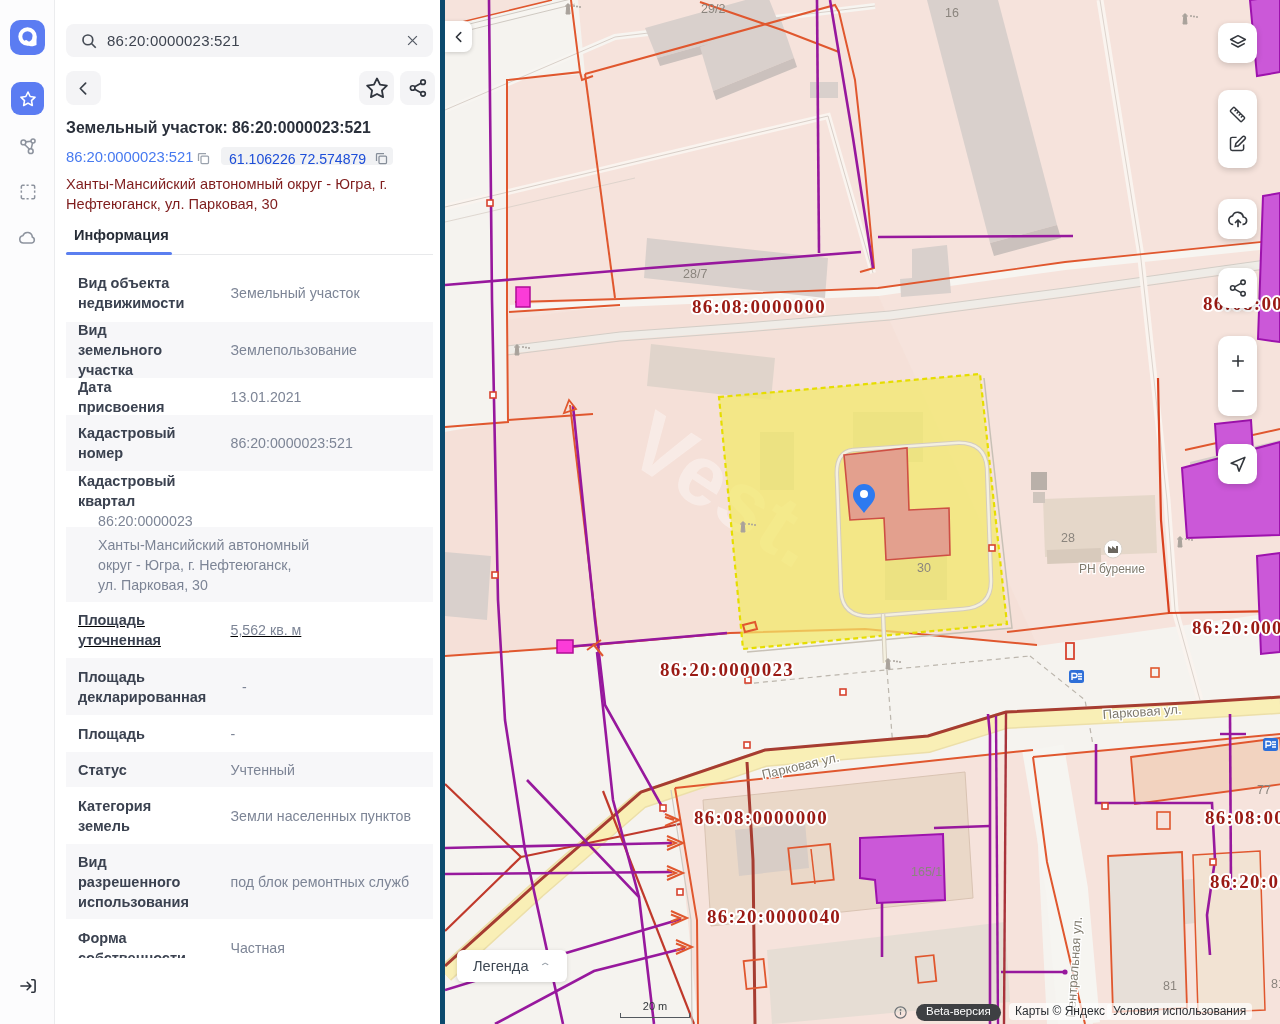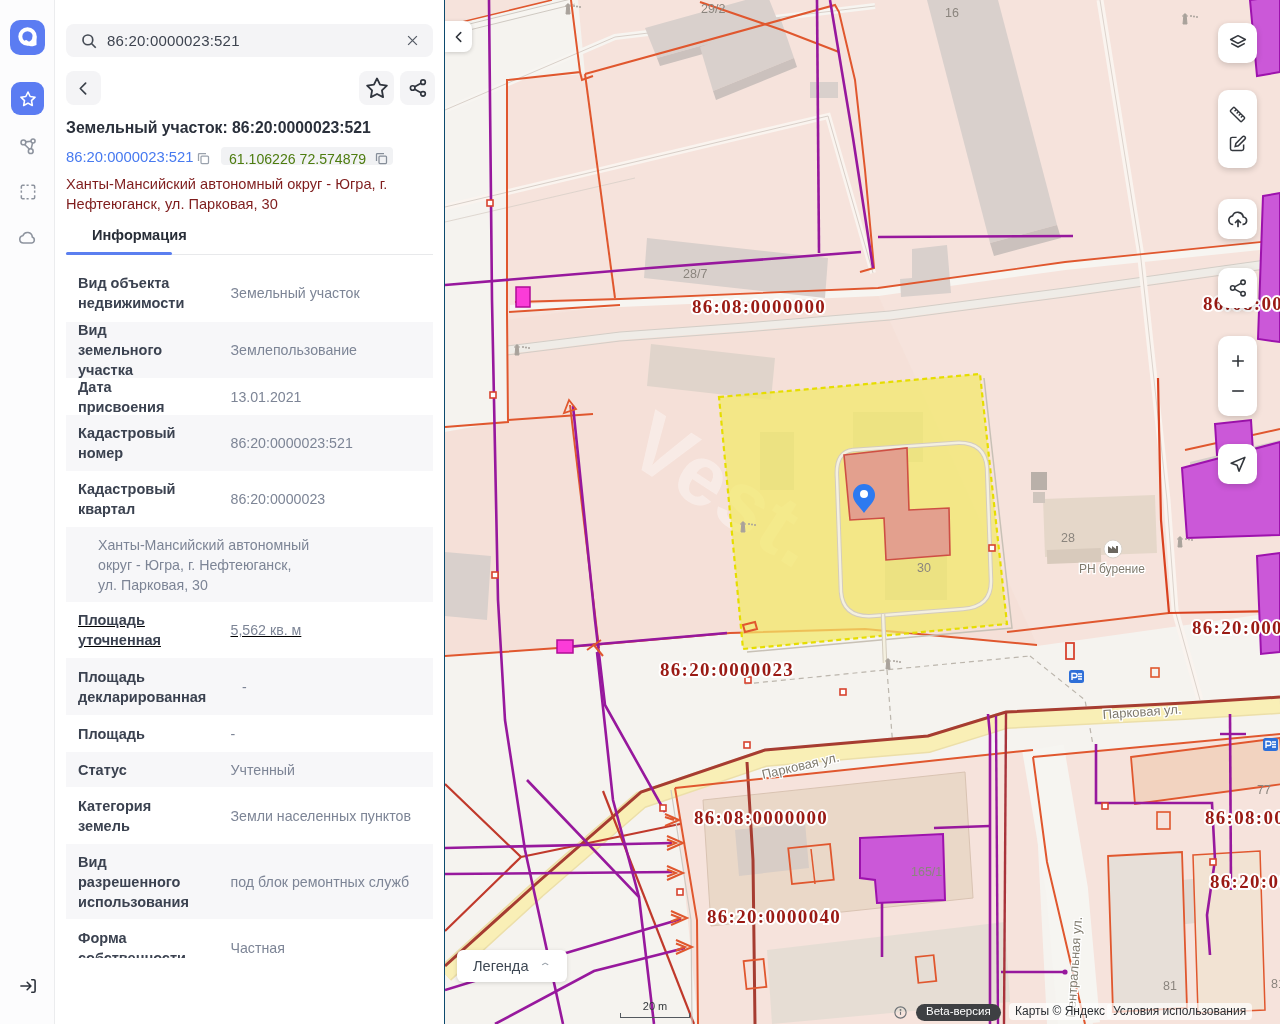--- a/index.html
+++ b/index.html
@@ -5,30 +5,30 @@
 <style>
   * { margin:0; padding:0; box-sizing:border-box; }
   html,body { width:1280px; height:1024px; overflow:hidden; font-family:"Liberation Sans", sans-serif; background:#fff; }
   #app { position:relative; width:1280px; height:1024px; }
   
   #rail { position:absolute; left:0; top:0; width:55px; height:1024px; background:#fcfcfd; border-right:1px solid #ebecee; z-index:30; }
   .logo { position:absolute; left:10px; top:20px; width:35px; height:35px; background:#5b7cf2; border-radius:10px; }
   .railbtn { position:absolute; left:11px; width:33px; height:33px; border-radius:9px; display:flex; align-items:center; justify-content:center; }
   .railbtn.active { background:#5b7cf2; }
   
-  #panel { position:absolute; left:56px; top:0; width:389px; height:1024px; background:#fff; border-right:1px solid #0c4a6e; z-index:25; }
+  #panel { position:absolute; left:56px; top:0; width:389px; height:1024px; background:#fff; border-right:5px solid #0c4a6e; z-index:25; }
   .search { position:absolute; left:10px; top:24px; width:367px; height:33px; background:#f4f4f6; border-radius:8px; }
   .search .txt { position:absolute; left:41px; top:8px; font-size:15px; color:#3e4450; letter-spacing:0.2px; }
   .sq { position:absolute; top:71px; width:35px; height:34px; background:#f4f4f6; border-radius:8px; display:flex; align-items:center; justify-content:center; }
   .title { position:absolute; left:10px; top:119px; width:370px; font-size:15.8px; font-weight:bold; color:#2a303b; }
   .linkrow { position:absolute; left:10px; top:148px; width:372px; height:20px; }
   .bluelink { position:absolute; left:0; top:1px; color:#477af0; font-size:14.8px; }
-  .coordchip { position:absolute; left:155px; top:-1px; height:18px; background:#f1f2f4; border-radius:4px; padding:2px 8px 4px 8px; font-size:14.1px; color:#4d7c0f; }
+  .coordchip { position:absolute; left:155px; top:-1px; height:18px; background:#f1f2f4; border-radius:4px; padding:2px 8px 4px 8px; font-size:14.1px; color:#1d4ed8; }
   .addr { position:absolute; left:10px; top:175px; width:330px; font-size:14.6px; line-height:19.5px; color:#7f1d1d; }
-  .tab { position:absolute; left:36px; top:227px; font-size:14.6px; font-weight:bold; color:#272d37; }
+  .tab { position:absolute; left:18px; top:227px; font-size:14.6px; font-weight:bold; color:#272d37; }
   .tabline { position:absolute; left:10px; top:254px; width:367px; height:1px; background:#e8e9eb; }
   .tabul { position:absolute; left:10px; top:252px; width:106px; height:3px; background:#5b7ff0; border-radius:2px; }
   #tbl { position:absolute; left:10px; top:263px; width:367px; height:695px; overflow:hidden; }
   .row { display:flex; width:367px; }
   .row.g { background:#f7f7f9; }
   .row .lb { width:144px; padding:0 8px 0 12px; font-size:14.5px; font-weight:bold; color:#3b4250; line-height:20px; display:flex; flex-direction:column; justify-content:center; }
   .row .vl { width:223px; padding-right:2px; font-size:14.2px; color:#7d8596; line-height:20px; display:flex; flex-direction:column; justify-content:center;margin-left:32px; }
   
   #map { position:absolute; left:445px; top:0; width:835px; height:1024px; background:#f3f1ed; overflow:hidden; }
   #map svg.base { position:absolute; left:0; top:0; }
@@ -141,21 +141,21 @@
           <div class="vl">Землепользование</div>
         </div>
       <div class="row" style="height:37px;">
           <div class="lb">Дата присвоения</div>
           <div class="vl">13.01.2021</div>
         </div>
       <div class="row g" style="height:56px;">
           <div class="lb">Кадастровый номер</div>
           <div class="vl">86:20:0000023:521</div>
         </div>
-      <div class="row" style="height:56px;">
+      <div class="row" style="height:56px;flex-direction:column;">
           <div class="lb">Кадастровый квартал</div>
           <div class="vl">86:20:0000023</div>
         </div>
       <div class="row g" style="height:75px;">
           <div class="vl">
             <span>Ханты-Мансийский автономный<br>округ - Югра, г. Нефтеюганск,<br>ул. Парковая, 30</span>
           </div>
         </div>
       <div class="row" style="height:56px;text-decoration:underline;">
           <div class="lb">Площадь уточненная</div>

